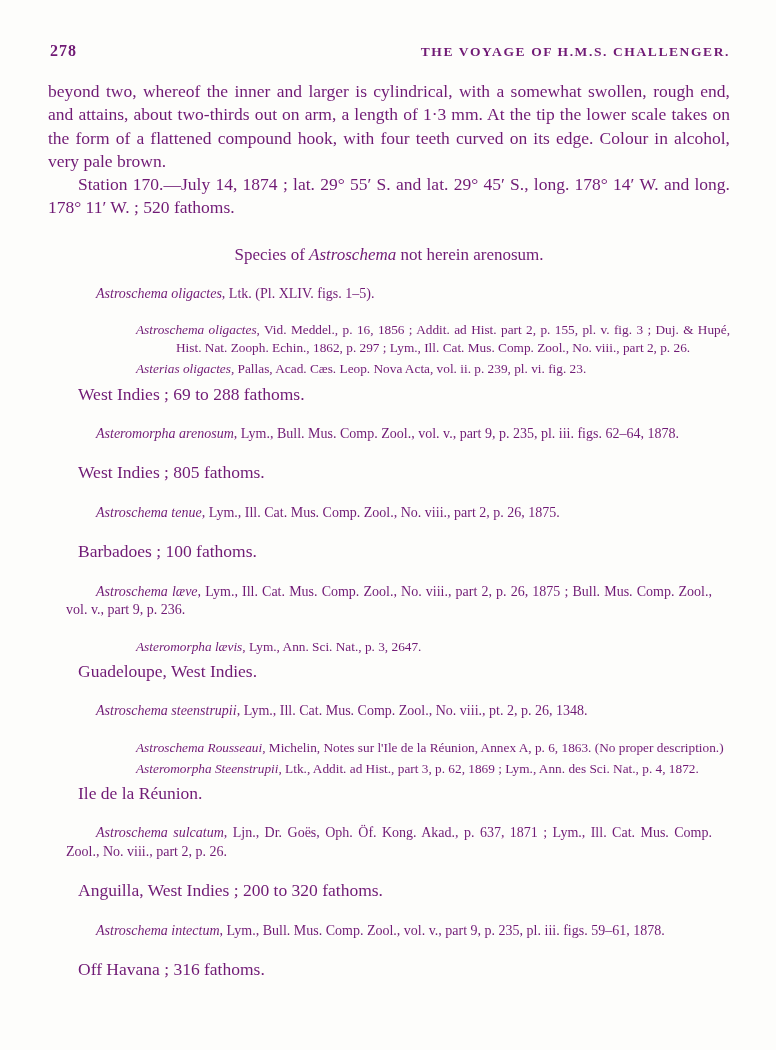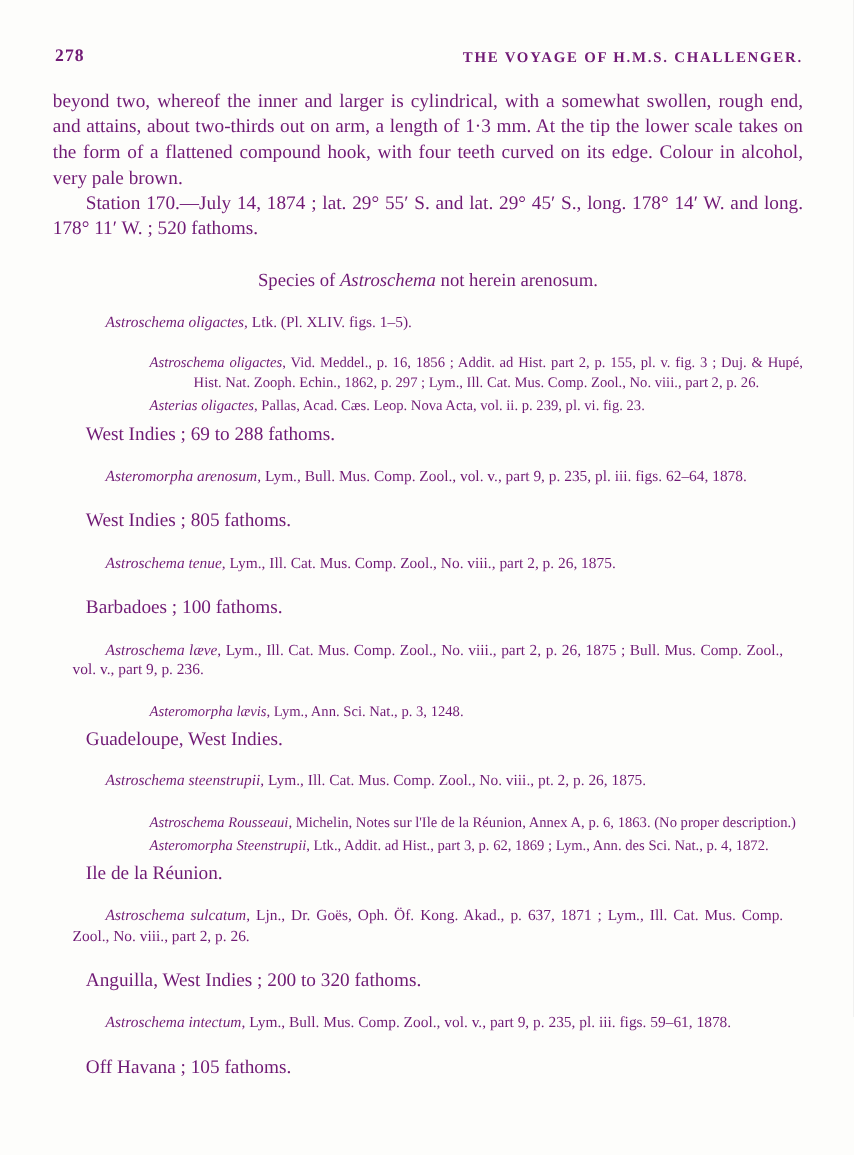--- a/index.html
+++ b/index.html
@@ -113,34 +113,34 @@
     <p class="locality">West Indies ;  805 fathoms.</p>
   </section>
 
   <section class="entry">
     <p class="entry-line"><em class="species-name">Astroschema tenue</em><span>, Lym., Ill. Cat. Mus. Comp. Zool., No. viii., part 2, p. 26, 1875.</span></p>
     <p class="locality">Barbadoes ;  100 fathoms.</p>
   </section>
 
   <section class="entry">
     <p class="entry-line"><em class="species-name">Astroschema læve</em><span>, Lym., Ill. Cat. Mus. Comp. Zool., No. viii., part 2, p. 26, 1875 ; Bull. Mus. Comp. Zool., vol. v., part 9, p. 236.</span></p>
-    <p class="synonym"><em>Asteromorpha lævis</em><span>, Lym., Ann. Sci. Nat., p. 3, 1248.</span></p>
+    <p class="synonym"><em>Asteromorpha lævis</em><span>, Lym., Ann. Sci. Nat., p. 3, 2647.</span></p>
     <p class="locality">Guadeloupe, West Indies.</p>
   </section>
 
   <section class="entry">
-    <p class="entry-line"><em class="species-name">Astroschema steenstrupii</em><span>, Lym., Ill. Cat. Mus. Comp. Zool., No. viii., pt. 2, p. 26, 1875.</span></p>
+    <p class="entry-line"><em class="species-name">Astroschema steenstrupii</em><span>, Lym., Ill. Cat. Mus. Comp. Zool., No. viii., pt. 2, p. 26, 1348.</span></p>
     <p class="synonym"><em>Astroschema Rousseaui</em><span>, Michelin, Notes sur l'Ile de la Réunion, Annex A, p. 6, 1863.  (No proper description.)</span></p>
     <p class="synonym"><em>Asteromorpha Steenstrupii</em><span>, Ltk., Addit. ad Hist., part 3, p. 62, 1869 ; Lym., Ann. des Sci. Nat., p. 4, 1872.</span></p>
     <p class="locality">Ile de la Réunion.</p>
   </section>
 
   <section class="entry">
     <p class="entry-line"><em class="species-name">Astroschema sulcatum</em><span>, Ljn., Dr. Goës, Oph. Öf. Kong. Akad., p. 637, 1871 ; Lym., Ill. Cat. Mus. Comp. Zool., No. viii., part 2, p. 26.</span></p>
     <p class="locality">Anguilla, West Indies ;  200 to 320 fathoms.</p>
   </section>
 
   <section class="entry">
     <p class="entry-line"><em class="species-name">Astroschema intectum</em><span>, Lym., Bull. Mus. Comp. Zool., vol. v., part 9, p. 235, pl. iii. figs. 59–61, 1878.</span></p>
-    <p class="locality">Off Havana ;  105 fathoms.</p>
+    <p class="locality">Off Havana ;  316 fathoms.</p>
   </section>
 
 </div>
 
 </body></html>

